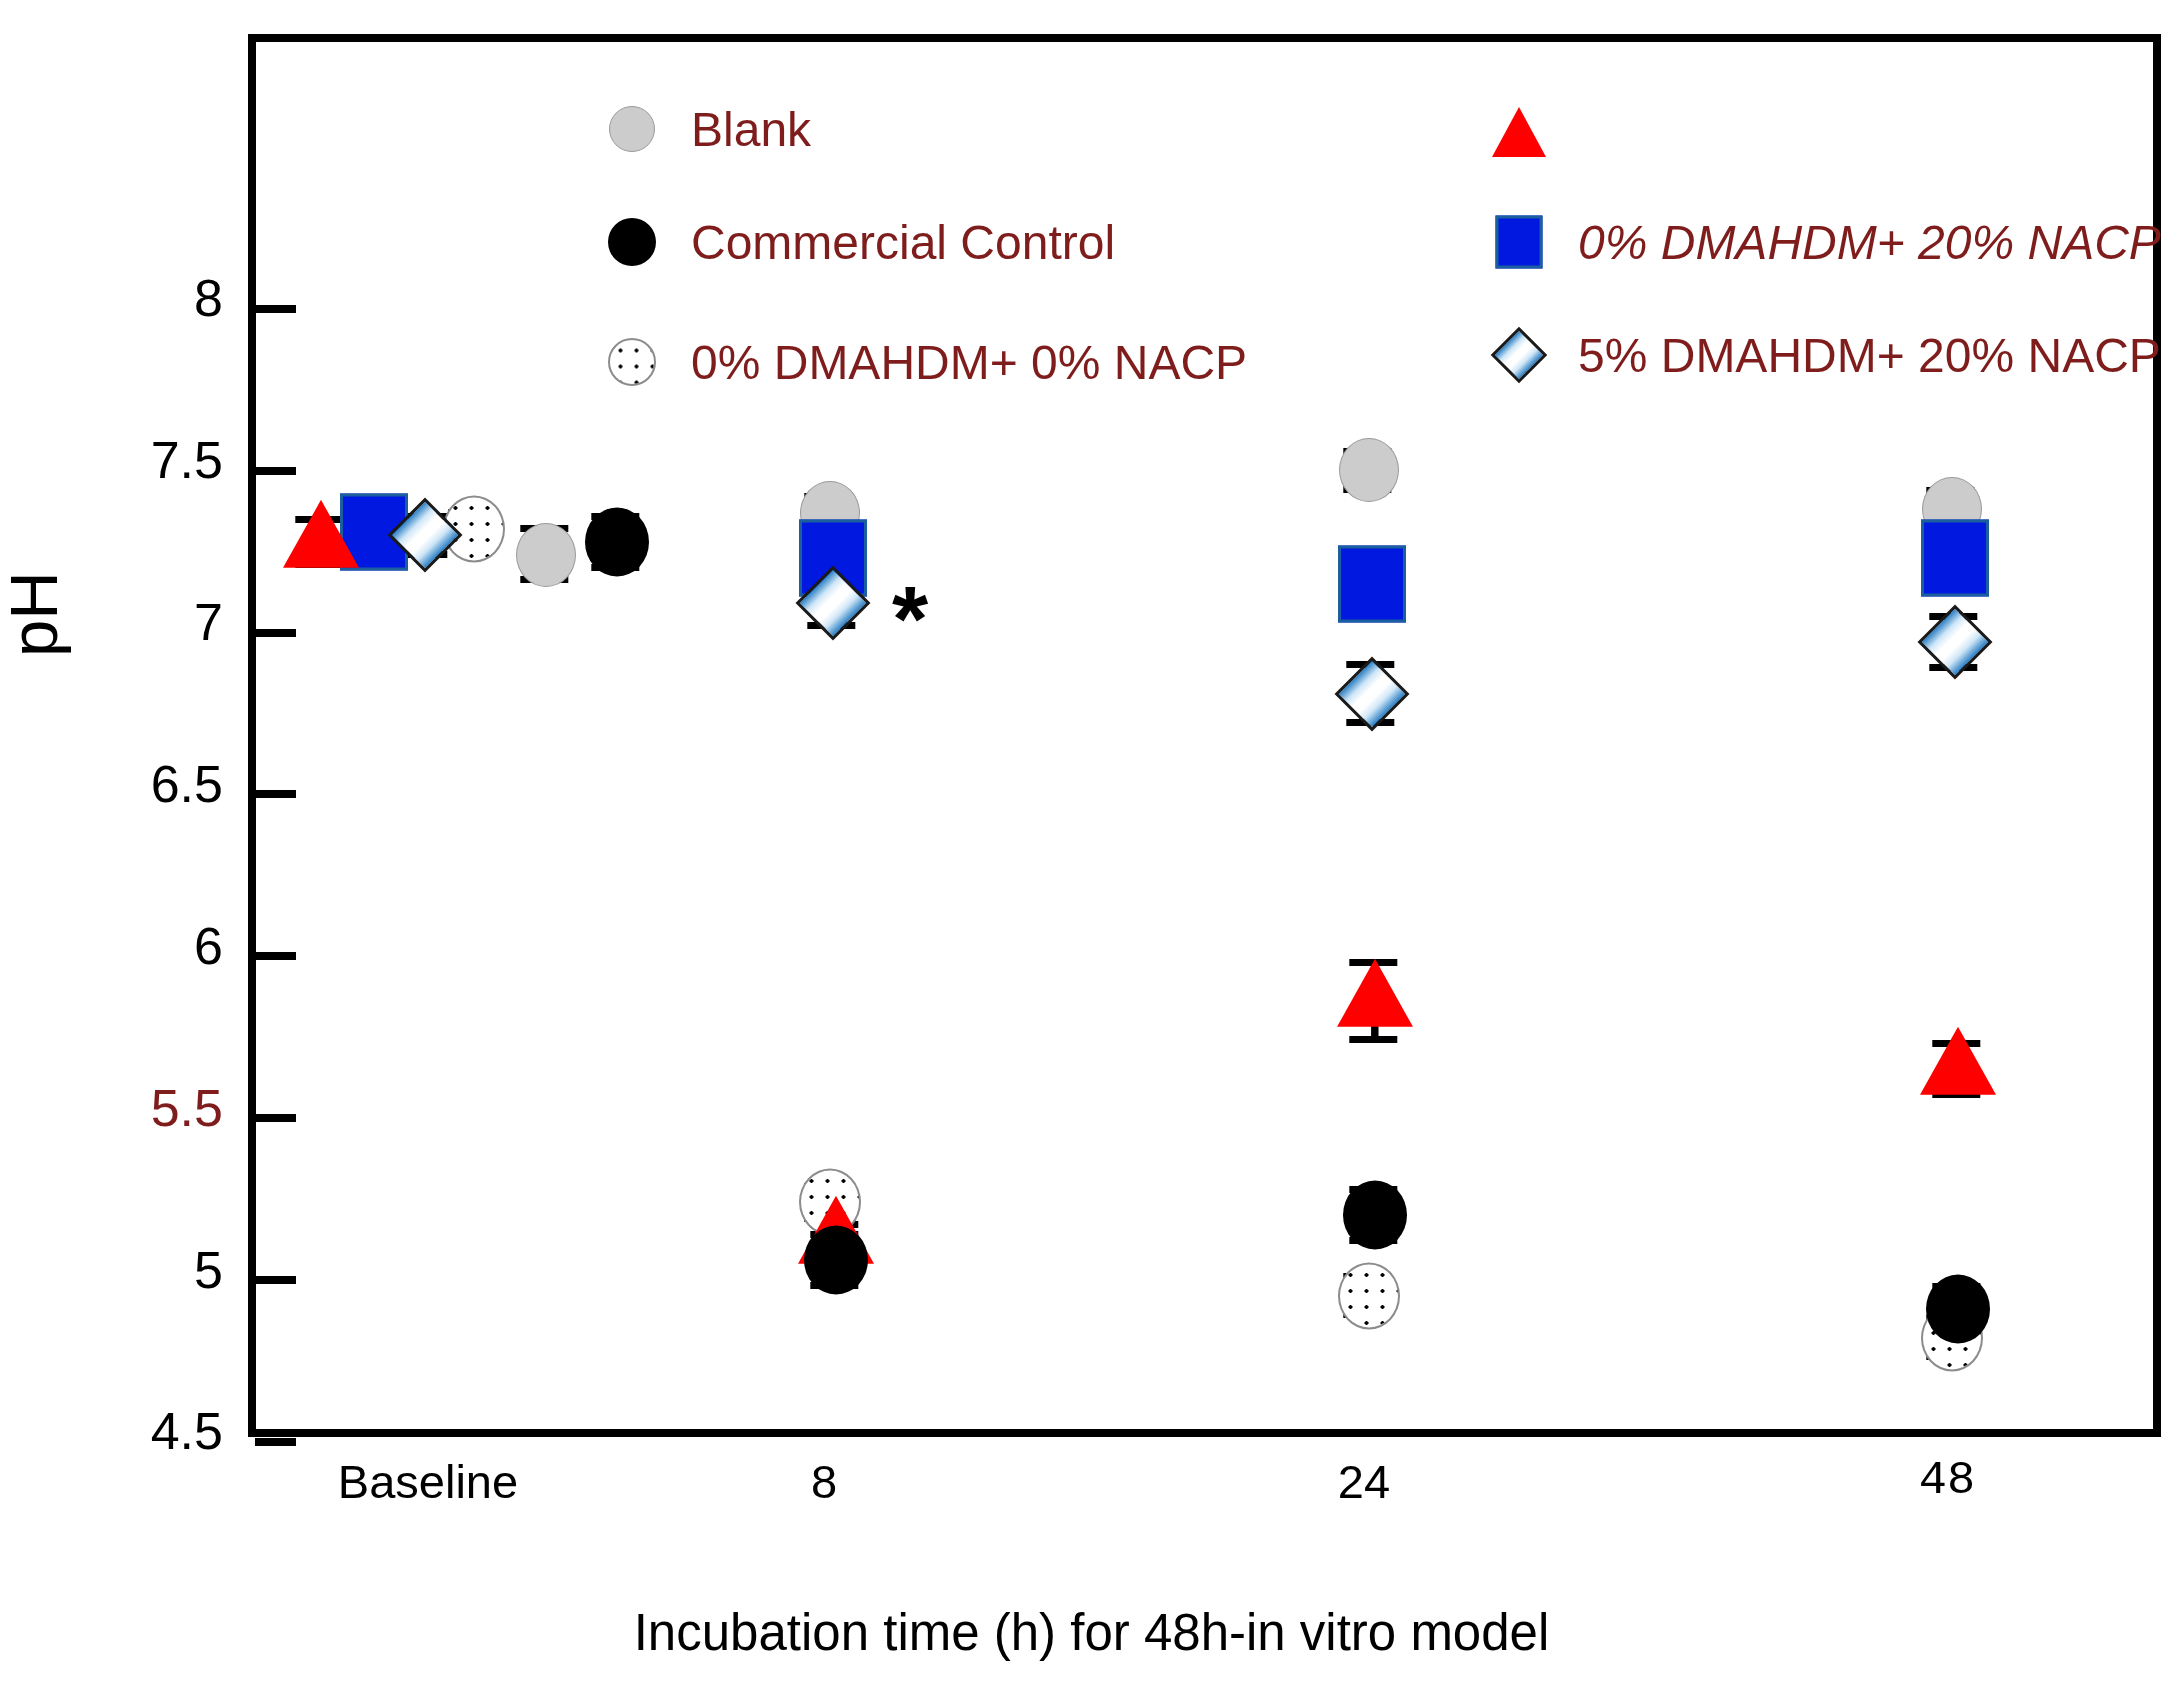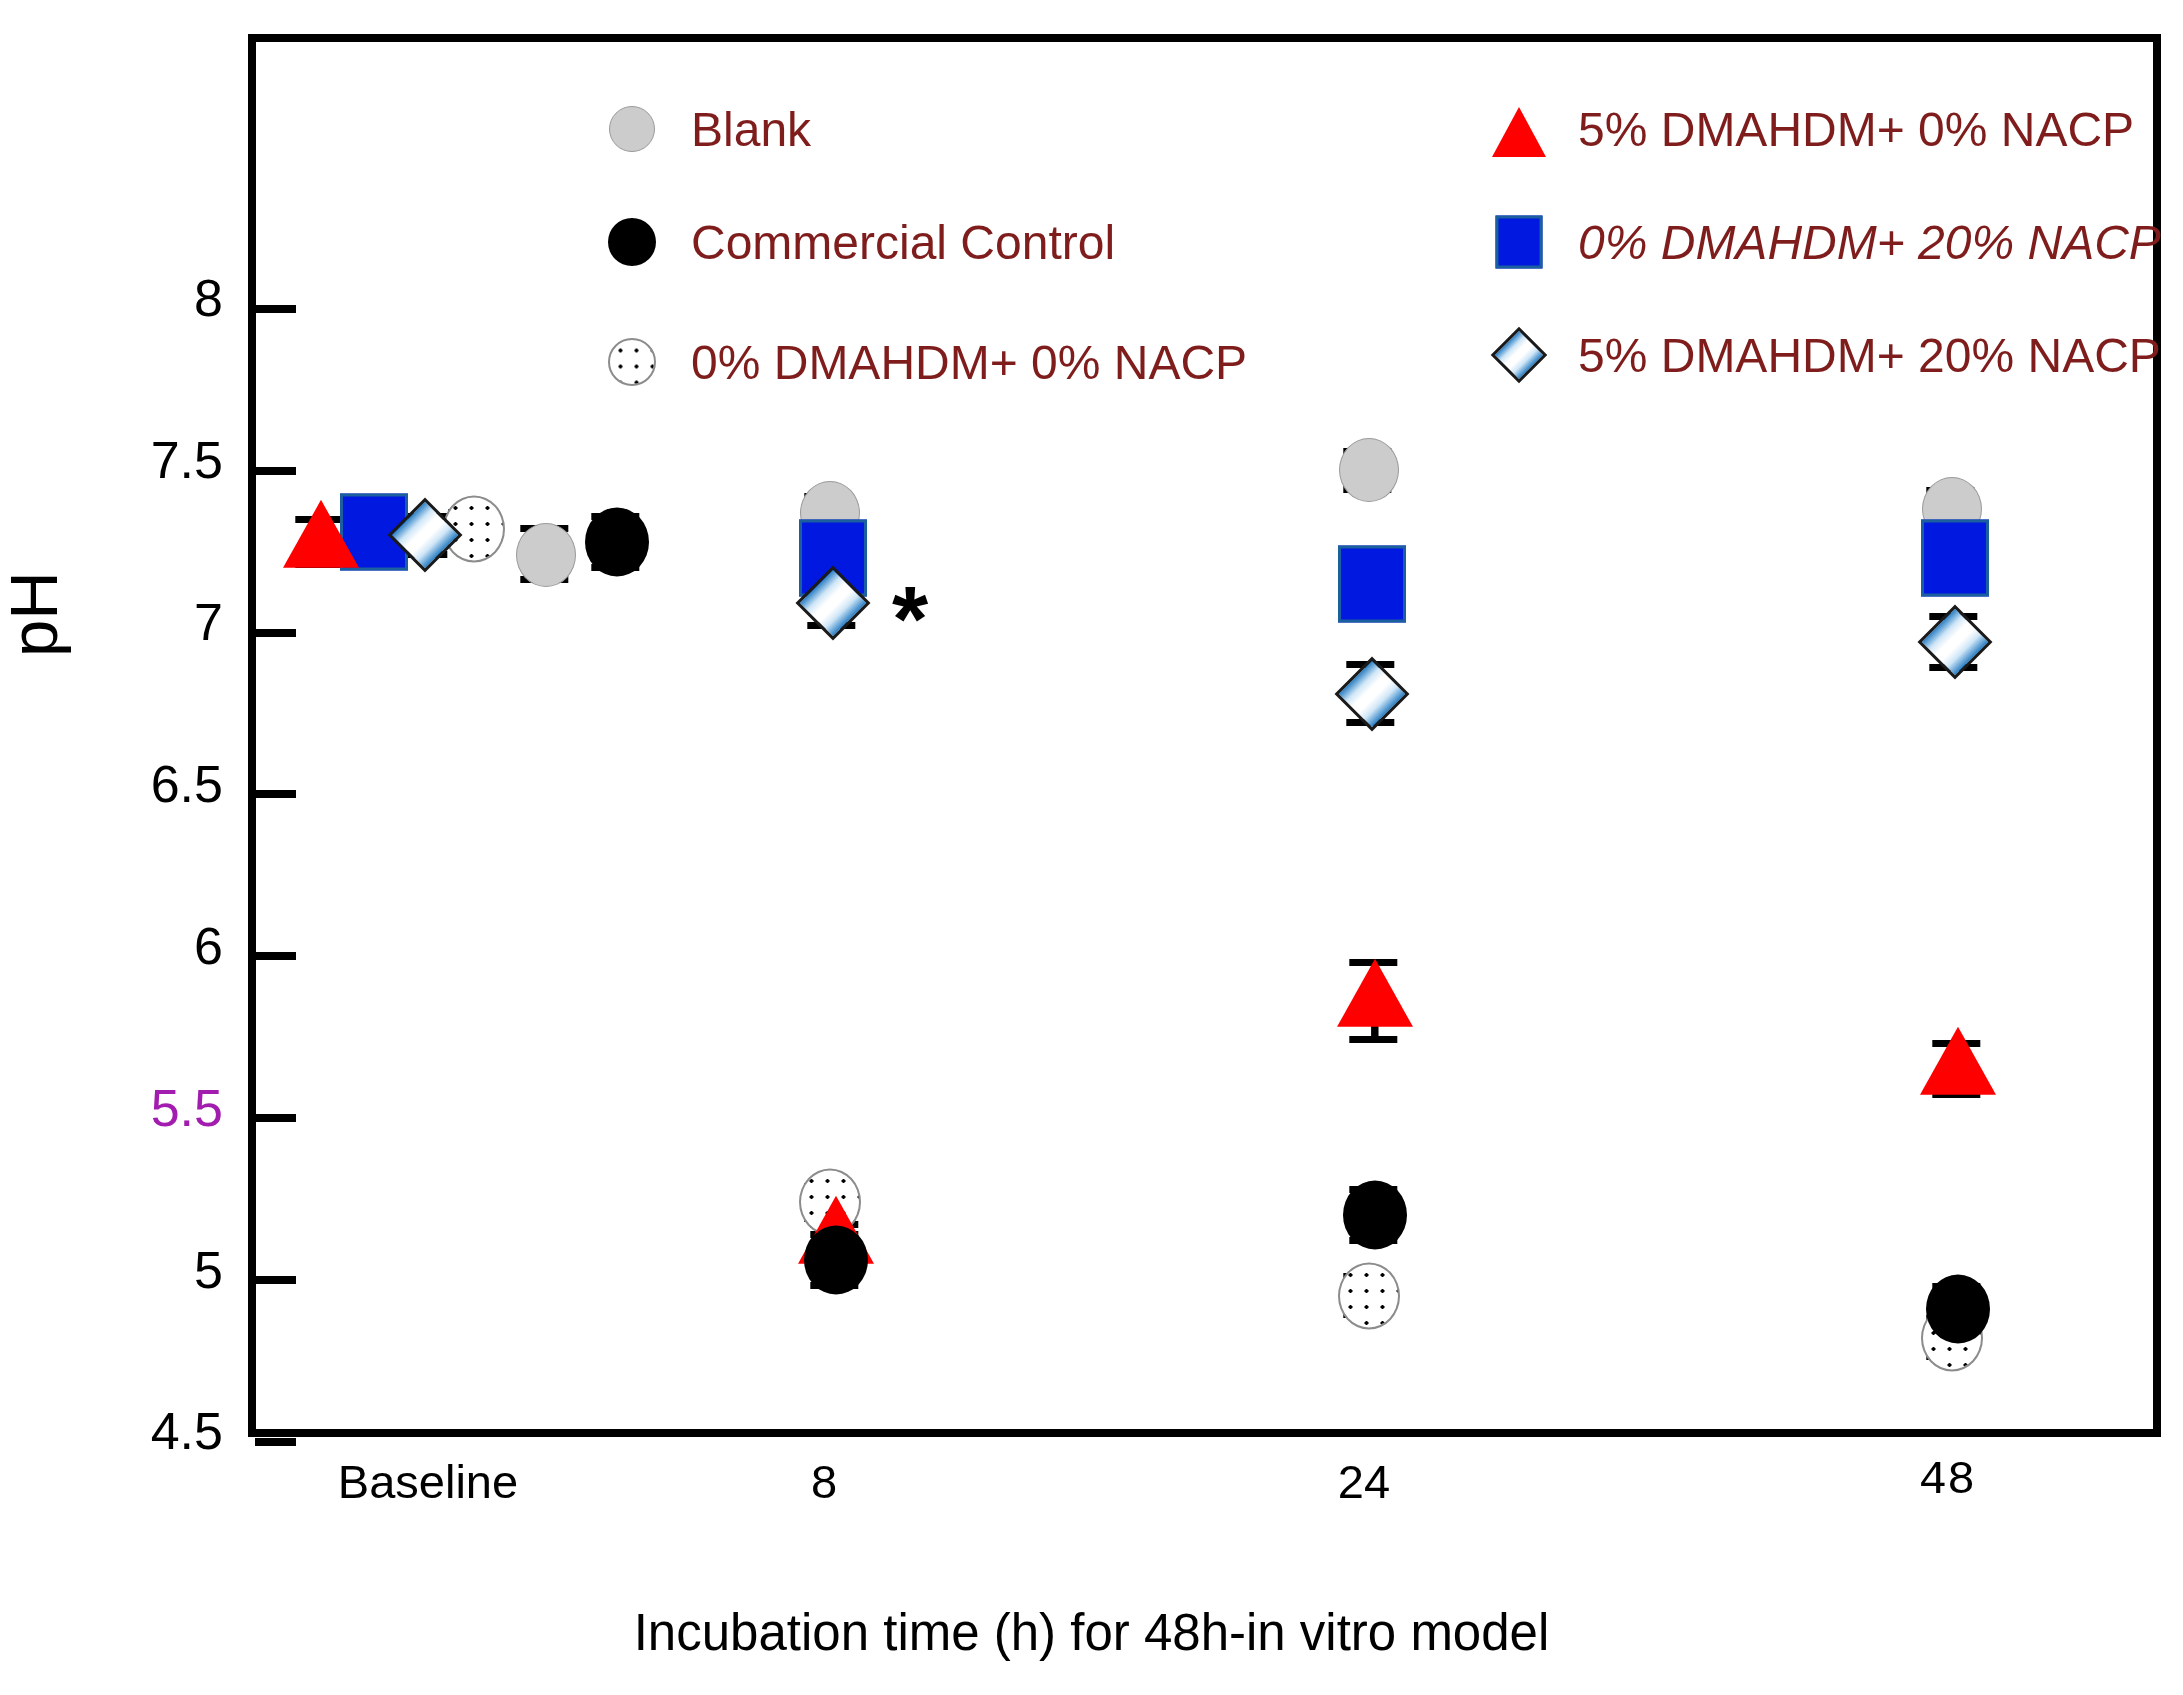--- a/index.html
+++ b/index.html
@@ -242,21 +242,20 @@
         <span class="legend-swatch">
           <span class="marker m-circle m-dotted" style="left:28.5px;top:28.5px;width:48px;height:48px;"></span>
         </span>
         <span class="legend-label">0% DMAHDM+ 0% NACP</span>
       </div>
 
       <div class="legend-row legend-col-b" style="top:0px;">
         <span class="legend-swatch">
           <span class="marker m-tri" style="left:28.5px;top:31px;border-left:27px solid transparent;border-right:27px solid transparent;border-bottom:50px solid #ff0000;transform:translate(-50%,-50%);"></span>
         </span>
-        <span class="legend-label">5% DMAHDM+ 0% NACP</span>
       </div>
       <div class="legend-row legend-col-b" style="top:113px;font-style:italic;">
         <span class="legend-swatch">
           <span class="marker m-square" style="left:28.5px;top:28.5px;width:47px;height:53px;"></span>
         </span>
         <span class="legend-label">0% DMAHDM+ 20% NACP</span>
       </div>
       <div class="legend-row legend-col-b" style="top:226px;">
         <span class="legend-swatch">
           <span class="marker m-diamond" style="left:28.5px;top:28.5px;width:40px;height:40px;"></span>
@@ -265,21 +264,21 @@
       </div>
     </div>
   </div>
 
   <div id="ylabels">
       <div style="position: absolute; left: 74px; width: 149px; text-align: right; font-size: 52px; color: rgb(0, 0, 0); white-space: nowrap; top: 268px;">8</div>
       <div style="position: absolute; left: 74px; width: 149px; text-align: right; font-size: 52px; color: rgb(0, 0, 0); white-space: nowrap; top: 430px;">7.5</div>
       <div style="position: absolute; left: 74px; width: 149px; text-align: right; font-size: 52px; color: rgb(0, 0, 0); white-space: nowrap; top: 592px;">7</div>
       <div style="position: absolute; left: 74px; width: 149px; text-align: right; font-size: 52px; color: rgb(0, 0, 0); white-space: nowrap; top: 754px;">6.5</div>
       <div style="position: absolute; left: 74px; width: 149px; text-align: right; font-size: 52px; color: rgb(0, 0, 0); white-space: nowrap; top: 916px;">6</div>
-      <div style="position: absolute; left: 74px; width: 149px; text-align: right; font-size: 52px; color: #a21caf; white-space: nowrap; top: 1078px;">5.5</div>
+      <div style="position: absolute; left: 74px; width: 149px; text-align: right; font-size: 52px; color: #7f1d1d; white-space: nowrap; top: 1078px;">5.5</div>
       <div style="position: absolute; left: 74px; width: 149px; text-align: right; font-size: 52px; color: rgb(0, 0, 0); white-space: nowrap; top: 1240px;">5</div>
       <div style="position: absolute; left: 74px; width: 149px; text-align: right; font-size: 52px; color: rgb(0, 0, 0); white-space: nowrap; top: 1401px;">4.5</div>
     </div>
   <div id="xlabels">
       <div class="xtick-label" style="left: 298px;">Baseline</div>
       <div class="xtick-label" style="left: 694px;">8</div>
       <div class="xtick-label" style="left: 1234px;">24</div>
       <div class="xtick-label" style="left: 1817px; font-family: Liberation Mono, monospace;">48</div>
     </div>
 

